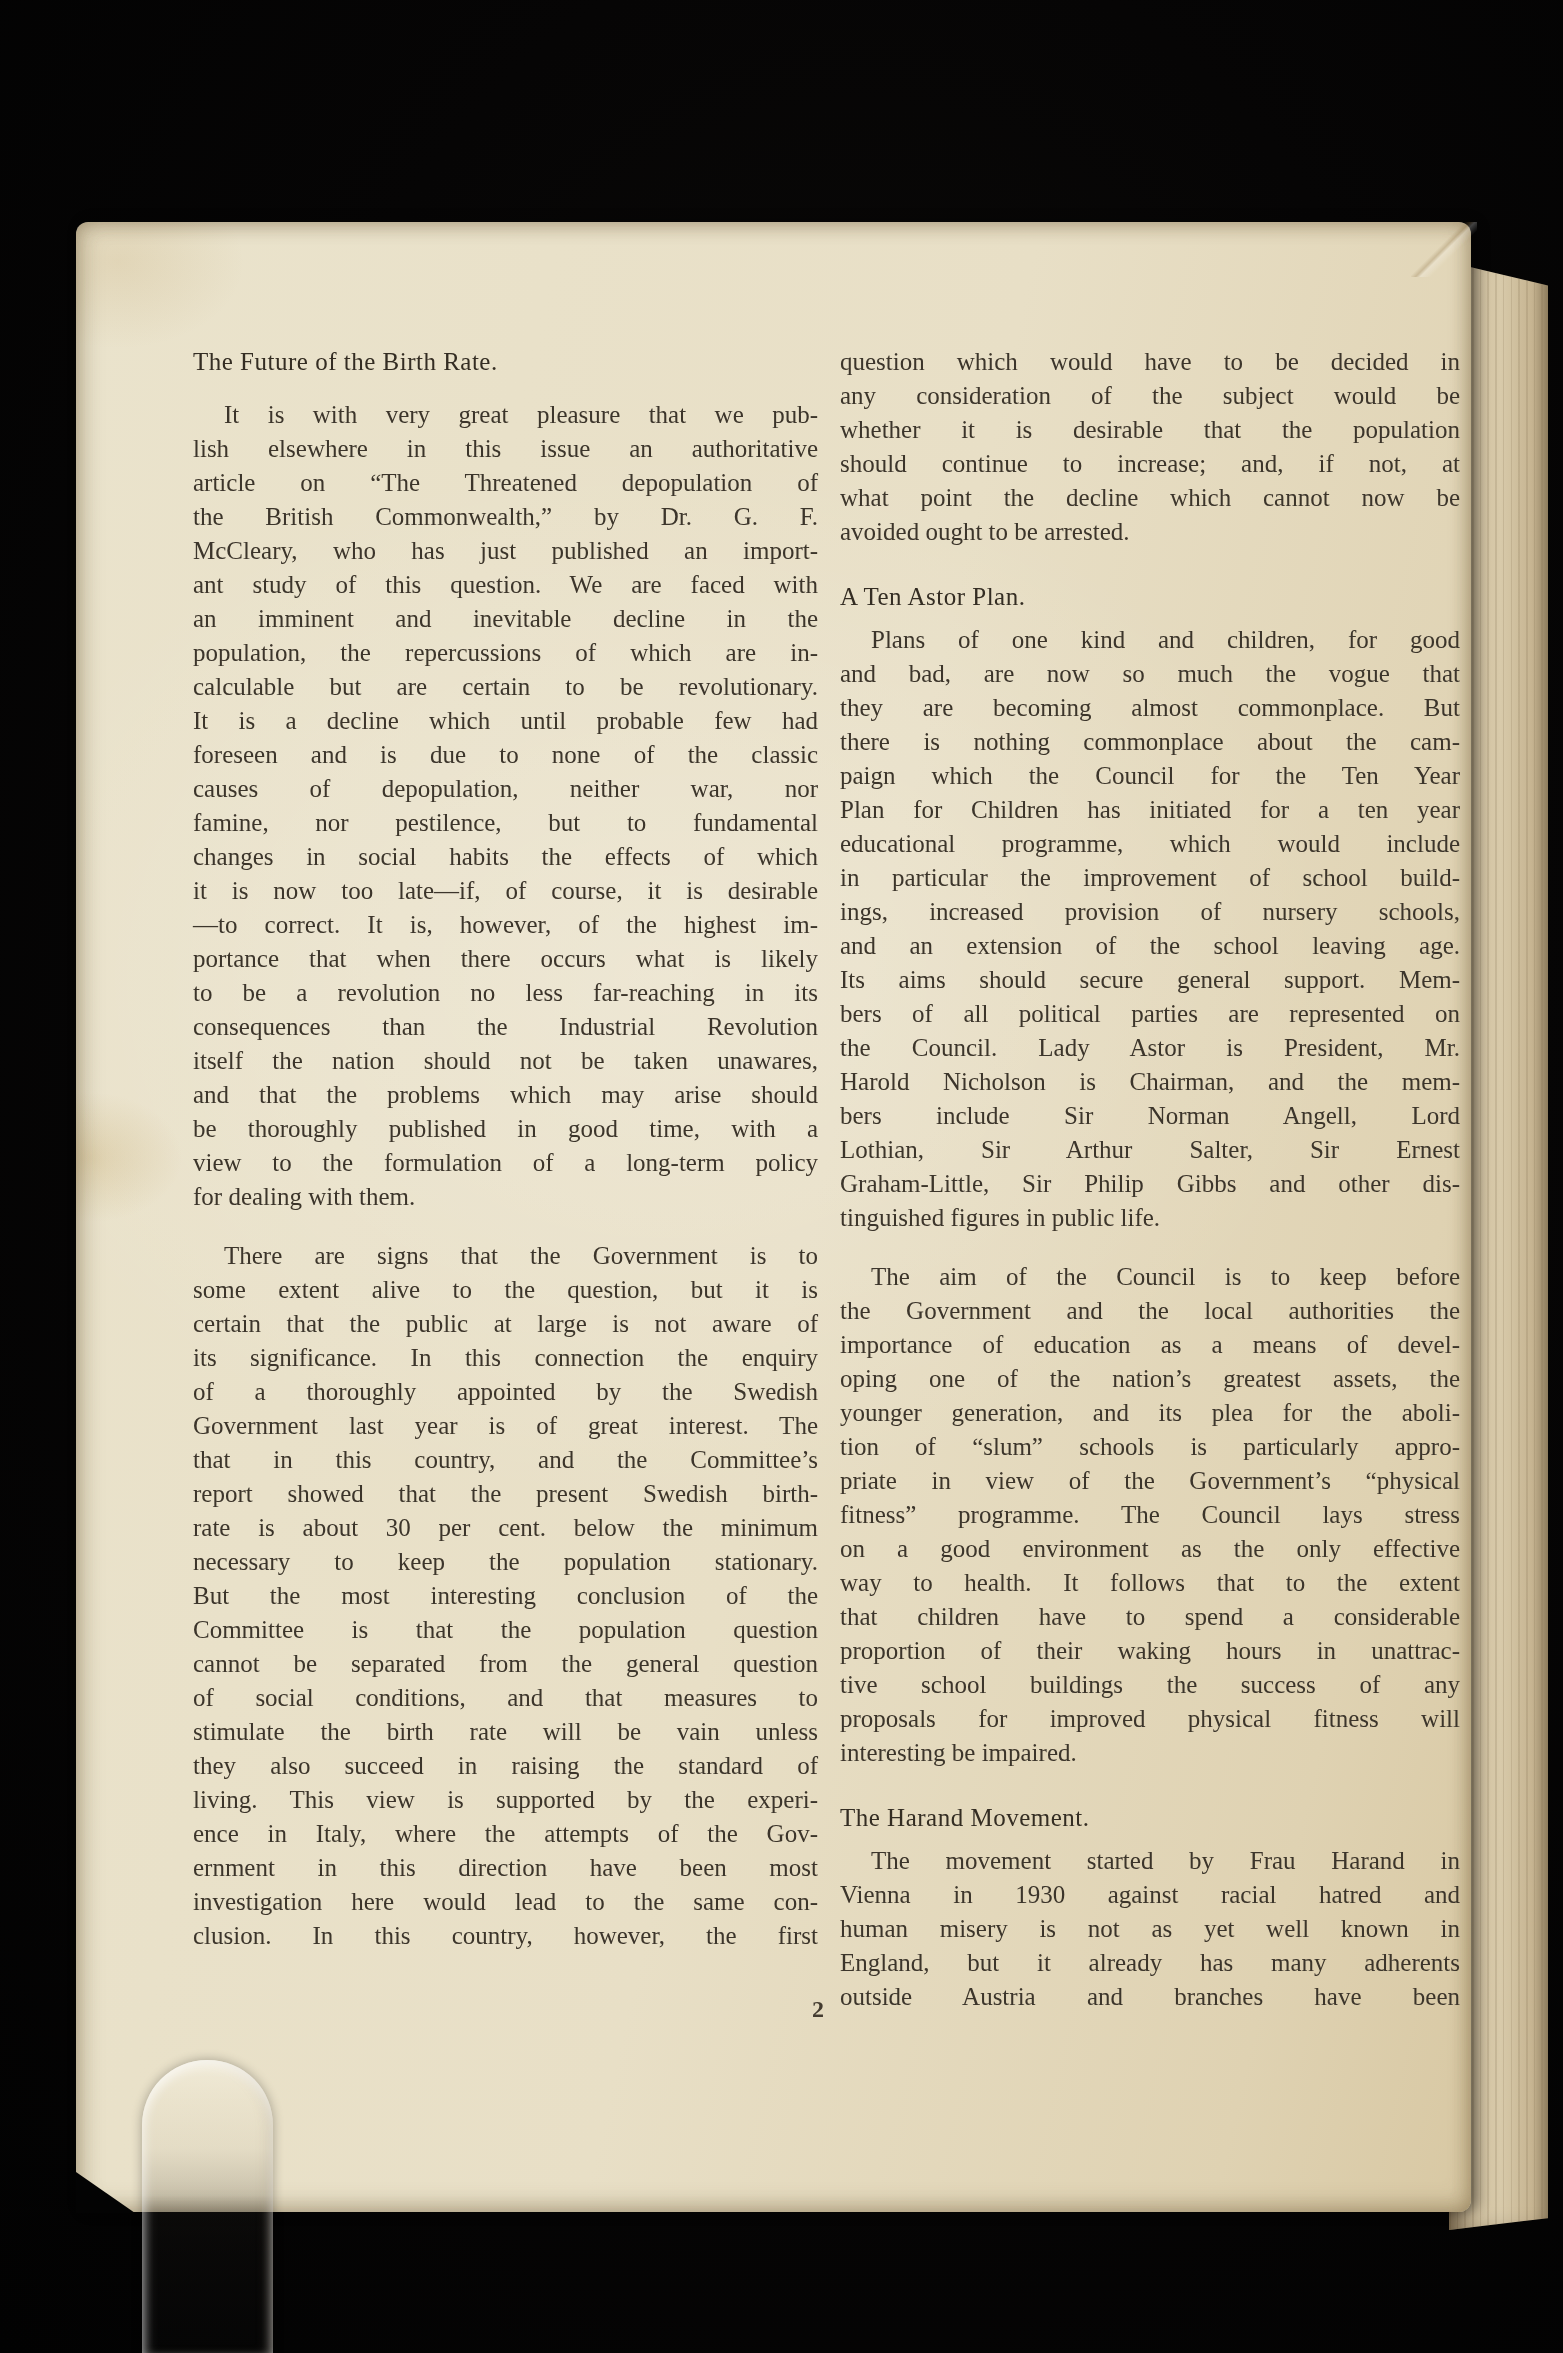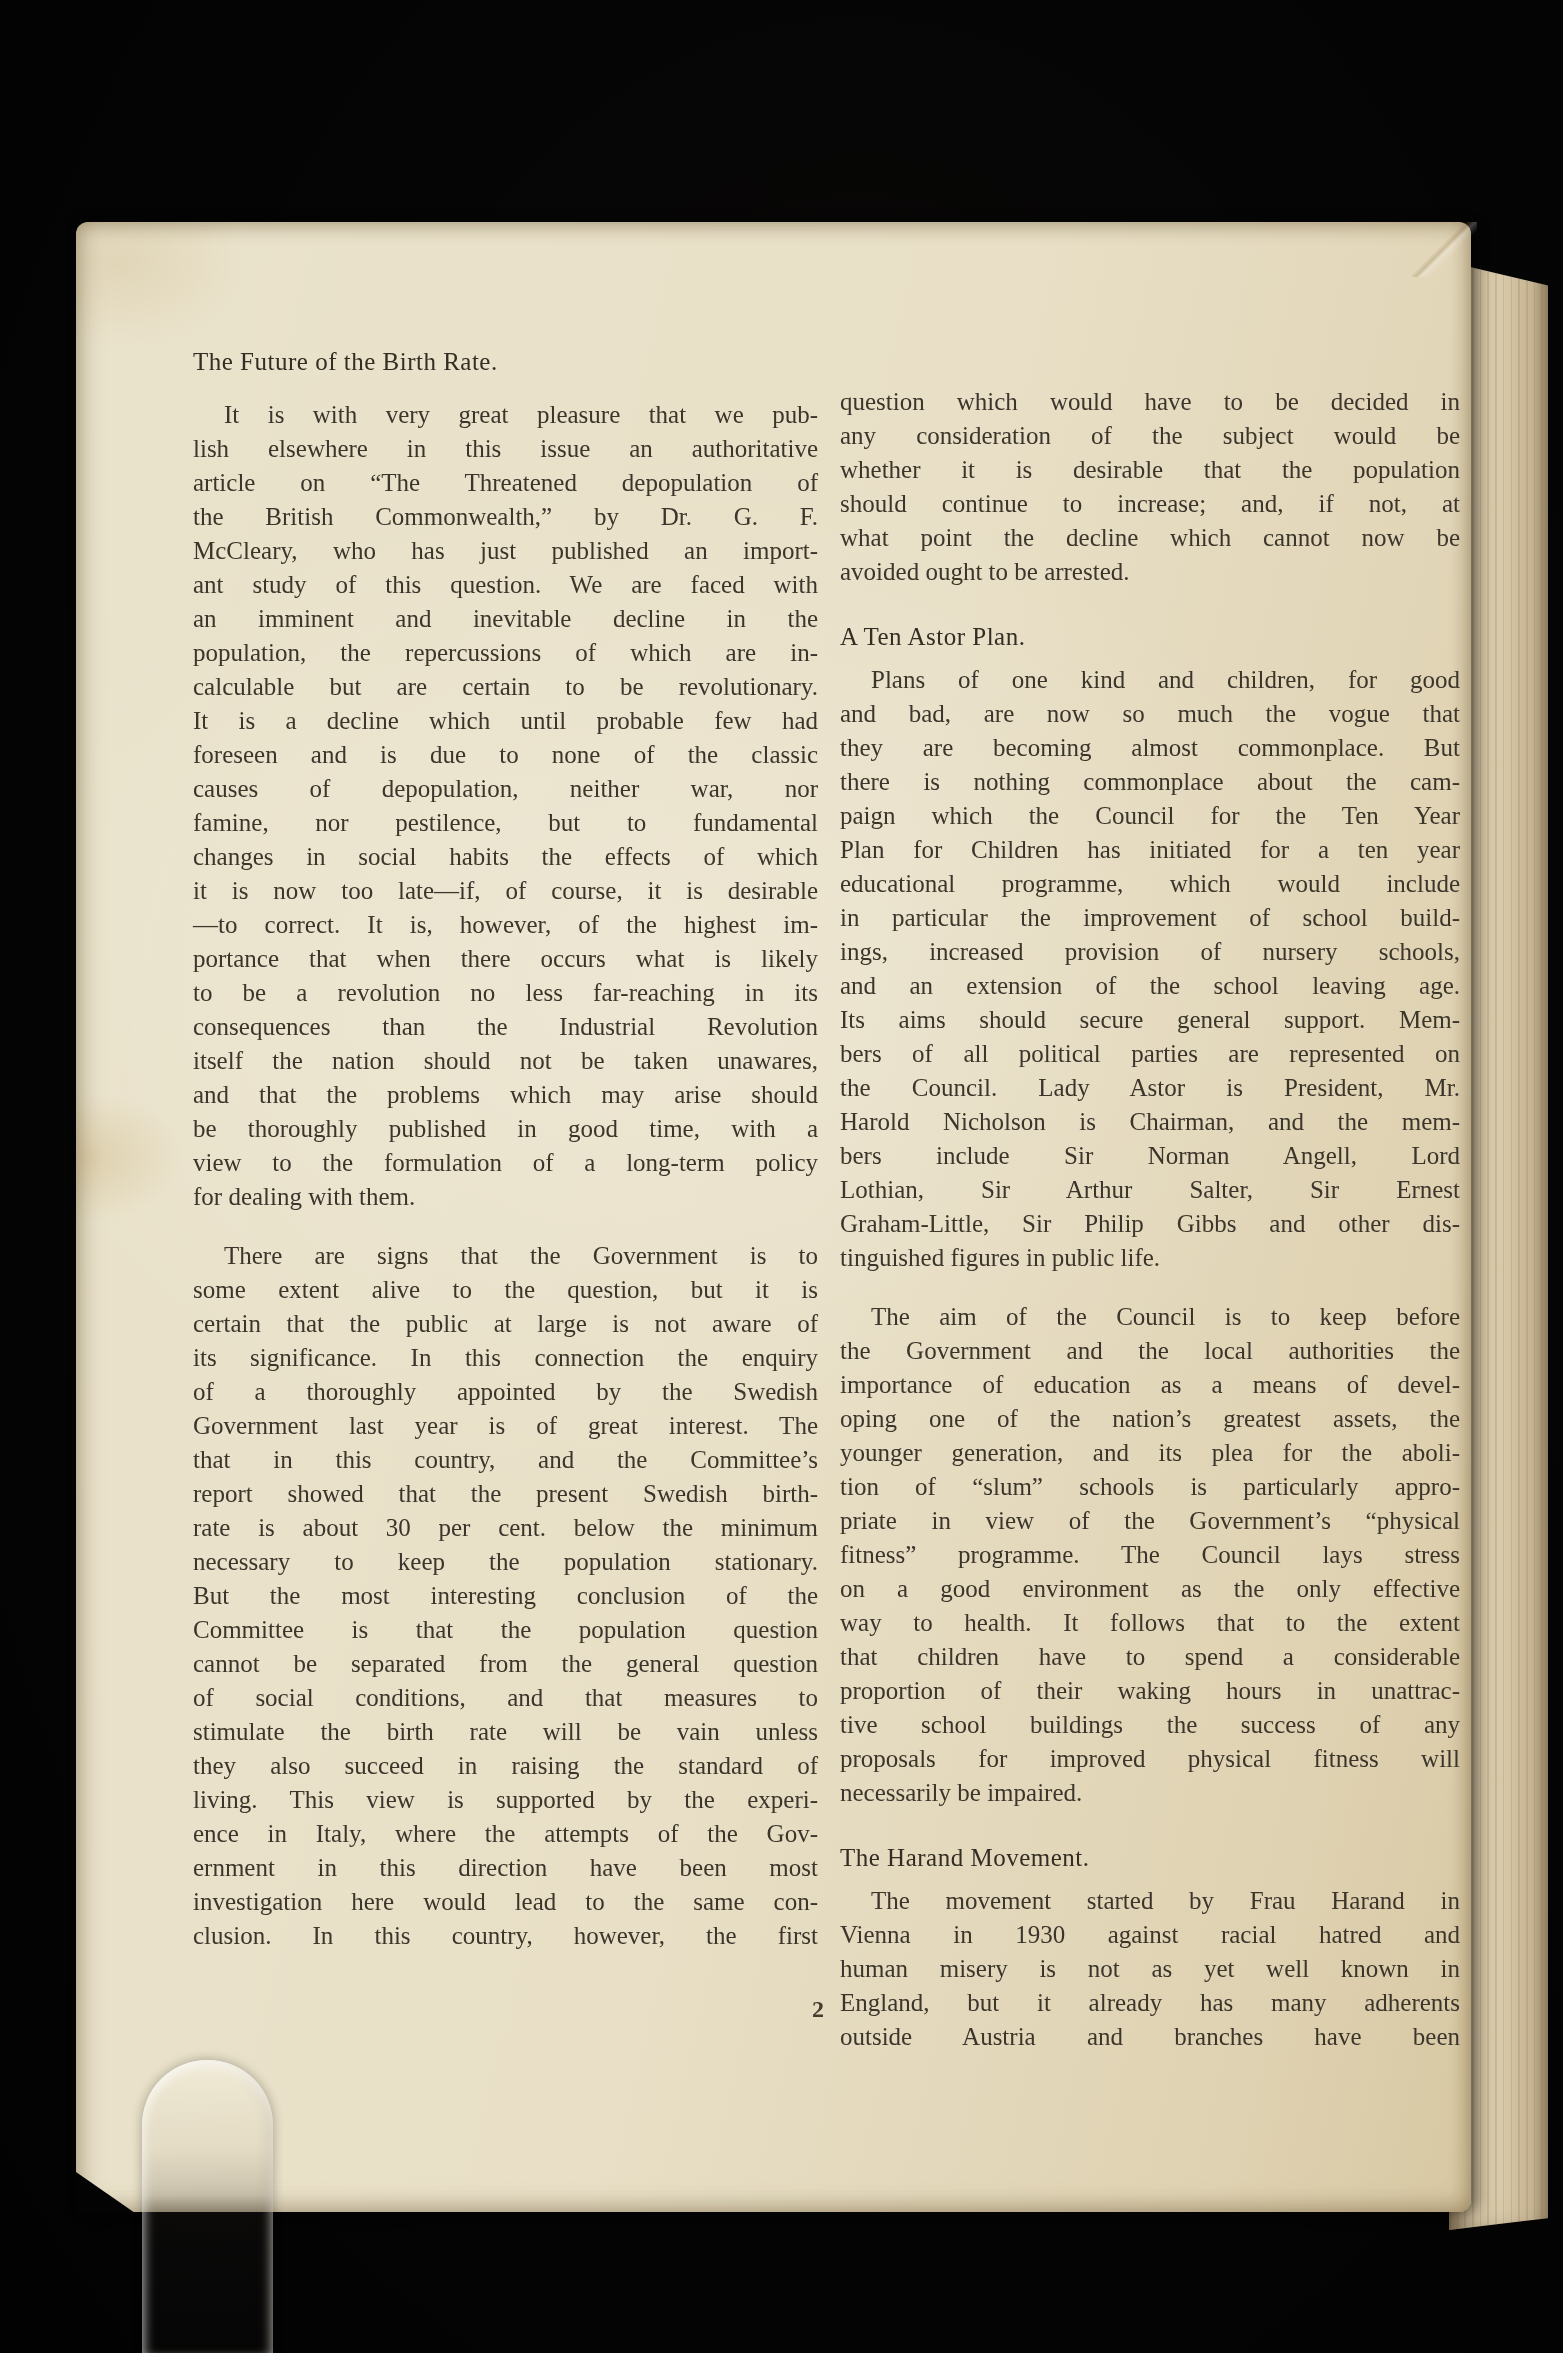--- a/index.html
+++ b/index.html
@@ -57,21 +57,21 @@
       rgba(14,13,12,.55) 62%,
       rgba(6,6,6,.78) 100%);
     box-shadow:
       inset 0 6.6px 11px rgba(255,255,255,.6),
       inset 8.8px 0 13px -5.5px rgba(255,255,255,.30),
       inset -8.8px 0 13px -5.5px rgba(150,140,120,.38),
       0 0 11px rgba(0,0,0,.3);
   }
   .column{position:absolute;color:#3c352b;font-size:25px;line-height:34px;}
   #col-left{left:193px;top:345px;width:625px;}
-  #col-right{left:840px;top:345px;width:620px;margin-top:40px;}
+  #col-right{left:840px;top:345px;width:620px;}
   .line{text-align:justify;text-align-last:justify;}
   .line.unjust{text-align-last:left;}
   .line.indent{text-indent:31px;}
   .heading{font-weight:normal;font-size:25px;letter-spacing:0.5px;color:#342d23;margin:31px 0 8.8px;}
   .column .heading:first-child{margin-top:0;margin-bottom:18.7px;}
   .para + .para{margin-top:25px;}
   #page-number{
     position:absolute;left:774px;top:1996px;width:88px;text-align:center;
     font-size:24px;font-weight:bold;color:#443c30;
   }
@@ -175,21 +175,21 @@
       <div class="line">younger generation, and its plea for the aboli-</div>
       <div class="line">tion of “slum” schools is particularly appro-</div>
       <div class="line">priate in view of the Government’s “physical</div>
       <div class="line">fitness” programme.  The Council lays stress</div>
       <div class="line">on a good environment as the only effective</div>
       <div class="line">way to health.  It follows that to the extent</div>
       <div class="line">that children have to spend a considerable</div>
       <div class="line">proportion of their waking hours in unattrac-</div>
       <div class="line">tive school buildings the success of any</div>
       <div class="line">proposals for improved physical fitness will</div>
-      <div class="line unjust">necessarily be impaired.</div>
+      <div class="line unjust">interesting be impaired.</div>
     </div>
     <div class="heading">The Harand Movement.</div>
     <div class="para">
       <div class="line indent">The movement started by Frau Harand in</div>
       <div class="line">Vienna in 1930 against racial hatred and</div>
       <div class="line">human misery is not as yet well known in</div>
       <div class="line">England, but it already has many adherents</div>
       <div class="line">outside Austria and branches have been</div>
     </div>
   </div>

